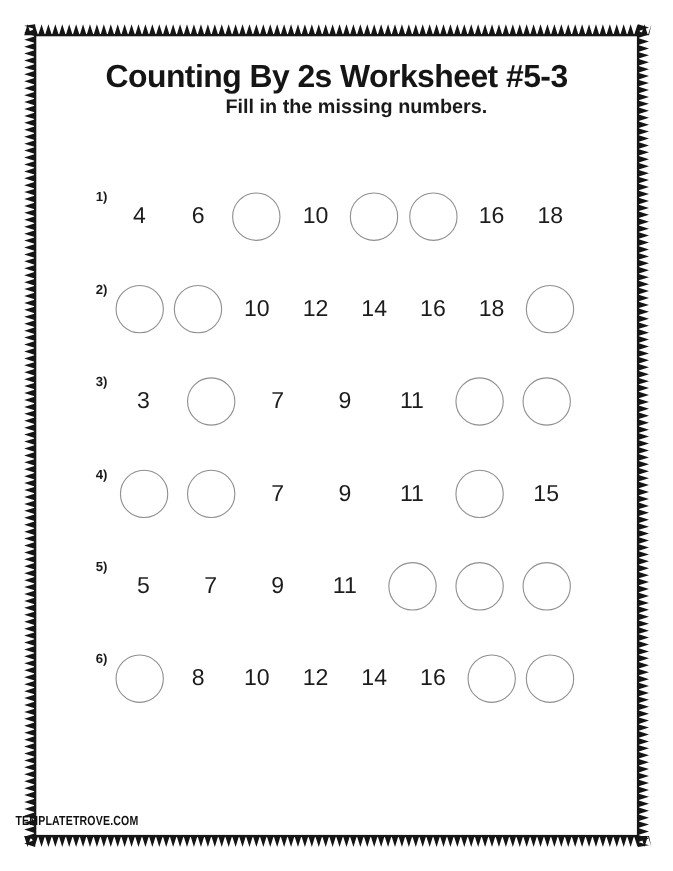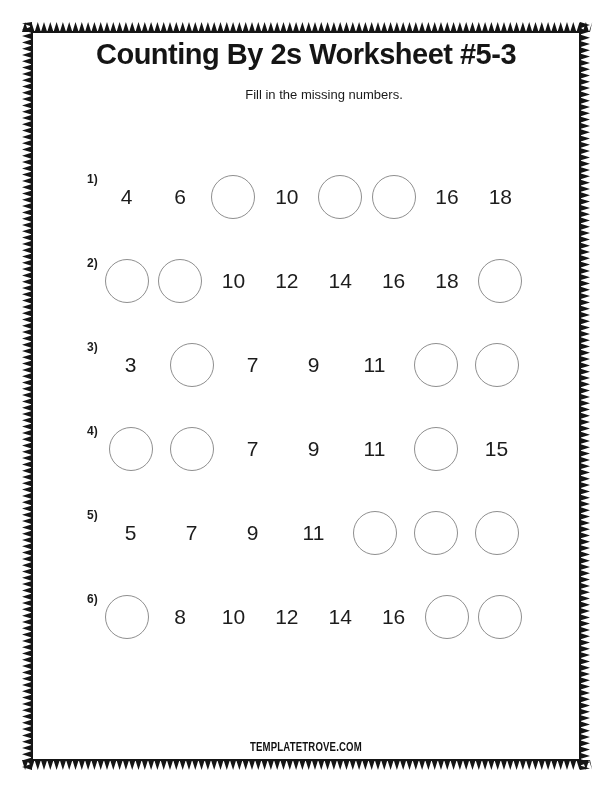--- a/index.html
+++ b/index.html
@@ -28,34 +28,34 @@
     display: block;
   }
   #t-top    { left: 22px; top: 22px; }
   #t-bottom { left: 22px; top: 760px; transform: scaleY(-1); }
   #t-left   { left: 22px; top: 22px; transform-origin: 0 0; transform: rotate(-90deg) translateX(-748px); }
   #t-right  { left: 590px; top: 22px; transform-origin: 0 0; transform: rotate(90deg); }
 
   .title {
     position: absolute;
     left: 0; right: 0; top: 38px;
-    margin: 0;
+    margin: 16px;
     text-align: center;
     font-size: 29px;
     font-weight: 700;
     letter-spacing: -0.5px;
     color: var(--ink, #151515);
   }
   .subtitle {
     position: absolute;
     left: 0; right: 0; top: 87px;
     margin: 0;
     text-align: center;
-    font-size: 13px;
-    font-weight: 400;
+    font-size: 18px;
+    font-weight: 700;
     color: #1a1a1a;
     padding-left: 36px;
   }
   .rows { position: absolute; left: 0; top: 0; width: 100%; height: 100%; }
   .row {
     position: absolute;
     left: 100px;
     width: 427px;
     height: 84px;
   }
@@ -84,21 +84,20 @@
     width: 44px;
     height: 44px;
     border-radius: 50%;
     border: 1px solid var(--circle, #8f8f8f);
     background: #ffffff;
     box-sizing: border-box;
   }
   .footer {
     position: absolute;
     left: 0; right: 0; top: 737px;
-    text-align: center;
   }
   .footer-text {
     display: inline-block;
     font-size: 12px;
     font-weight: 700;
     letter-spacing: 0.2px;
     transform: scaleX(0.8);
     color: #111111;
   }
 </style>

